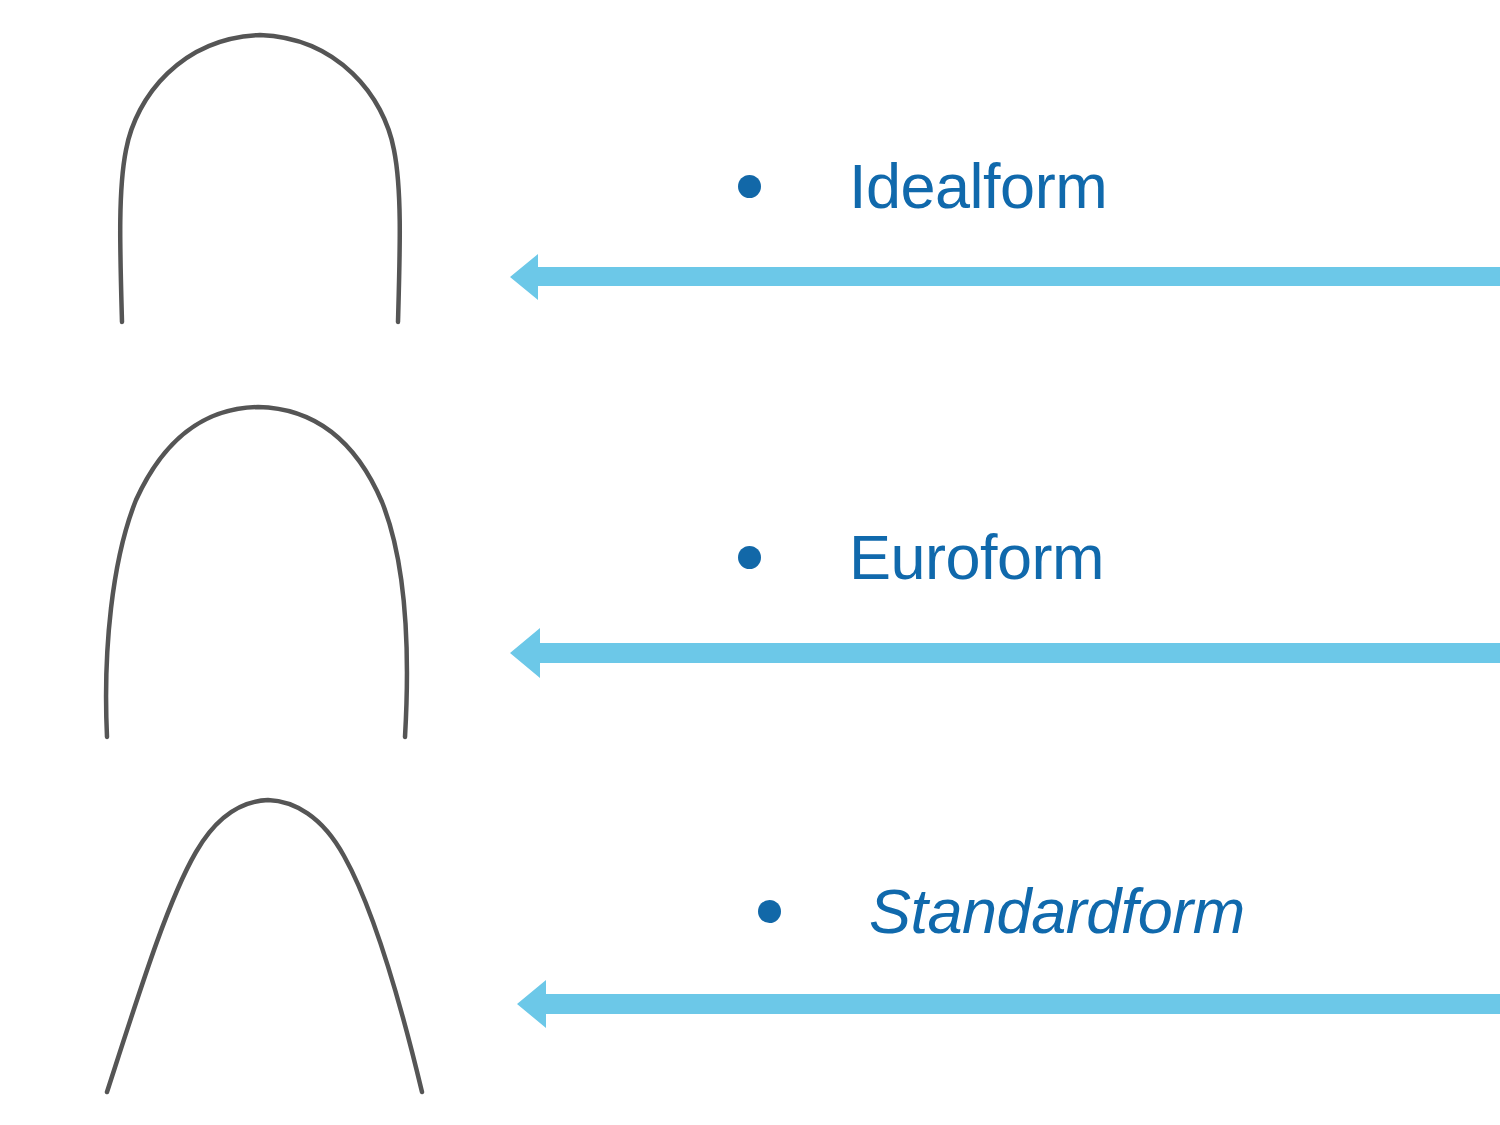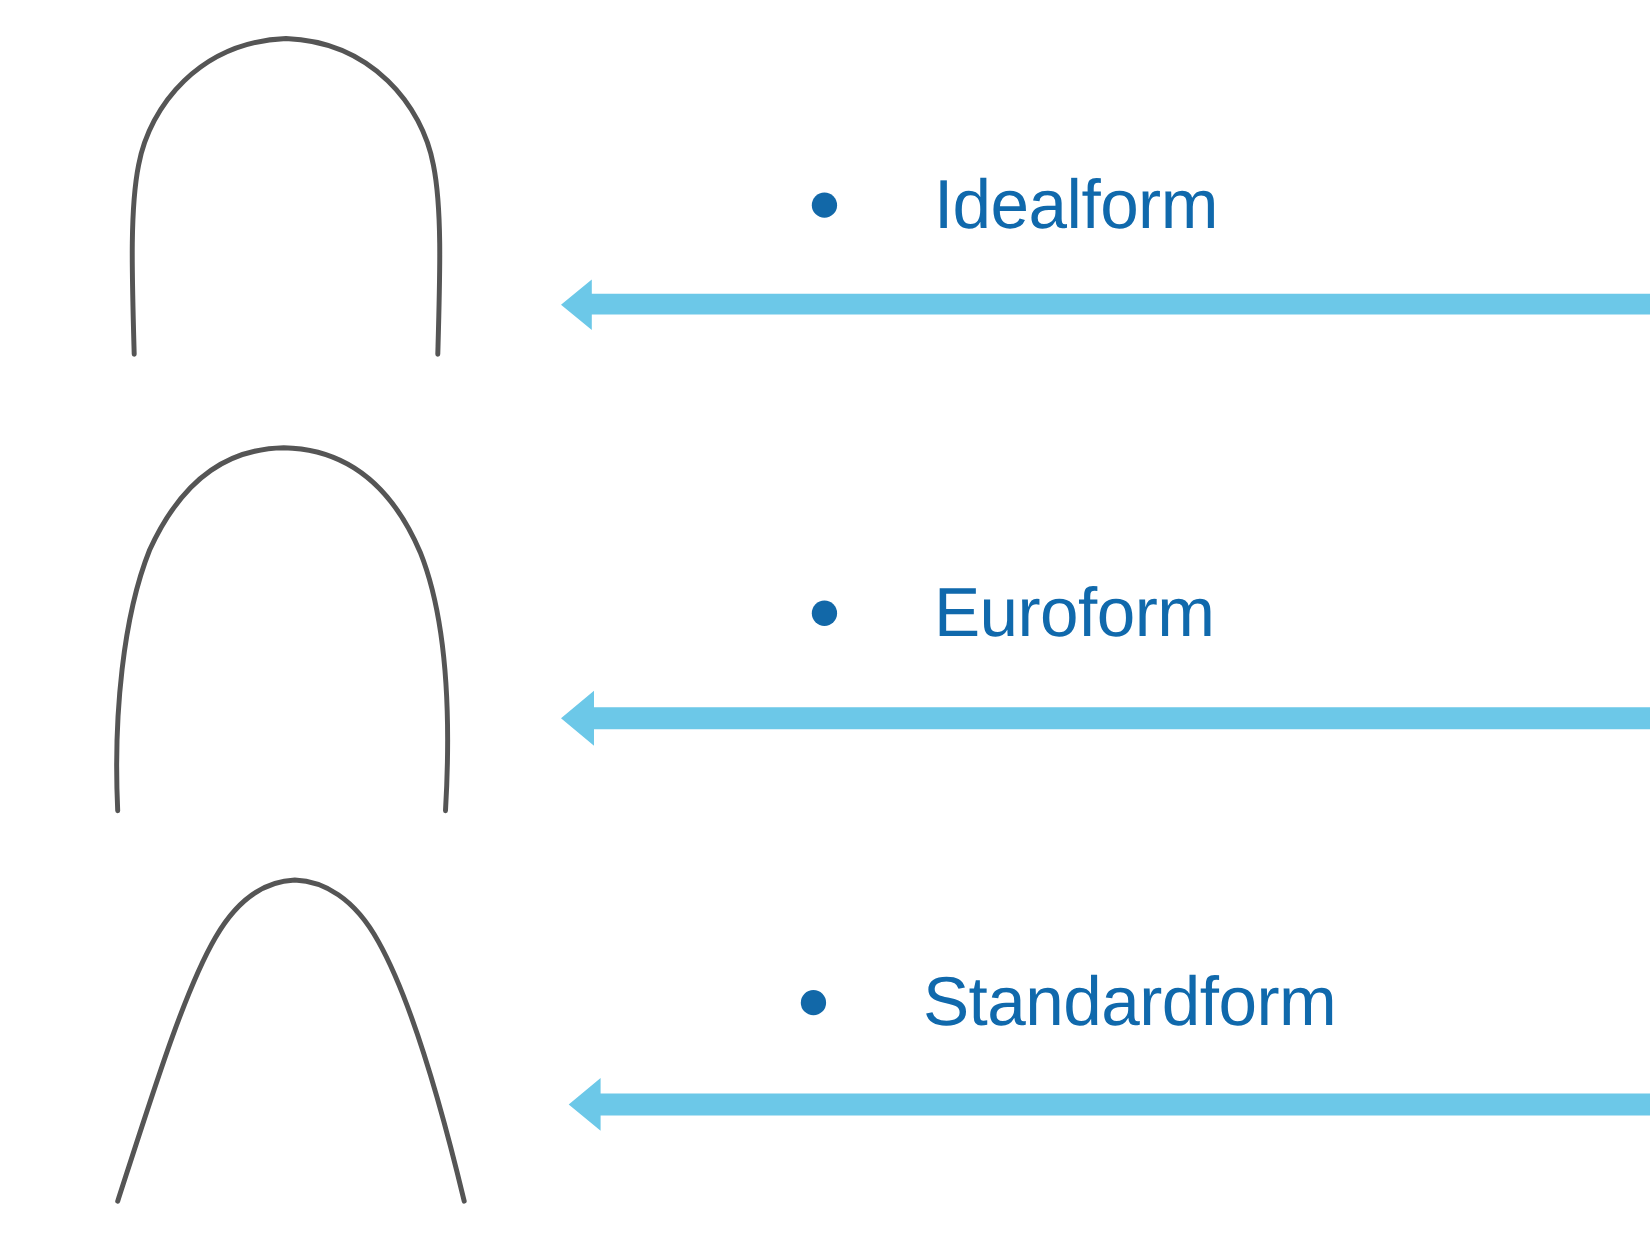--- a/index.html
+++ b/index.html
@@ -50,21 +50,21 @@
     flex: 0 0 auto;
   }
   .label-row .label-text {
     font-size: 63px;
     line-height: 1;
     letter-spacing: -0.5px;
     font-weight: 400;
   }
   #row-idealform    { left: 738px; top: 155px; }
   #row-euroform     { left: 738px; top: 526px; }
-  #row-standardform { left: 728px; top: 880px; }
+  #row-standardform { left: 758px; top: 880px; font-style: italic; }
 </style>
 </head>
 <body>
 
 <div id="slide">
 
   <svg class="arch-wrap" viewBox="0 0 1500 1125">
 
     <path d="M 122 322
              C 120 250 118 190 126 150

